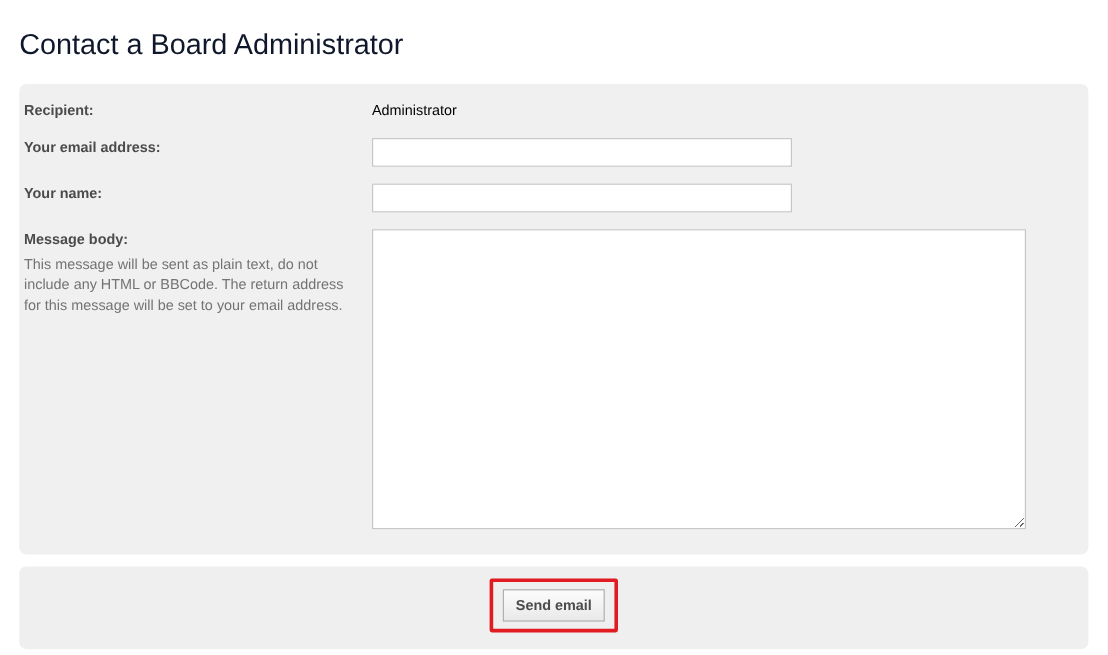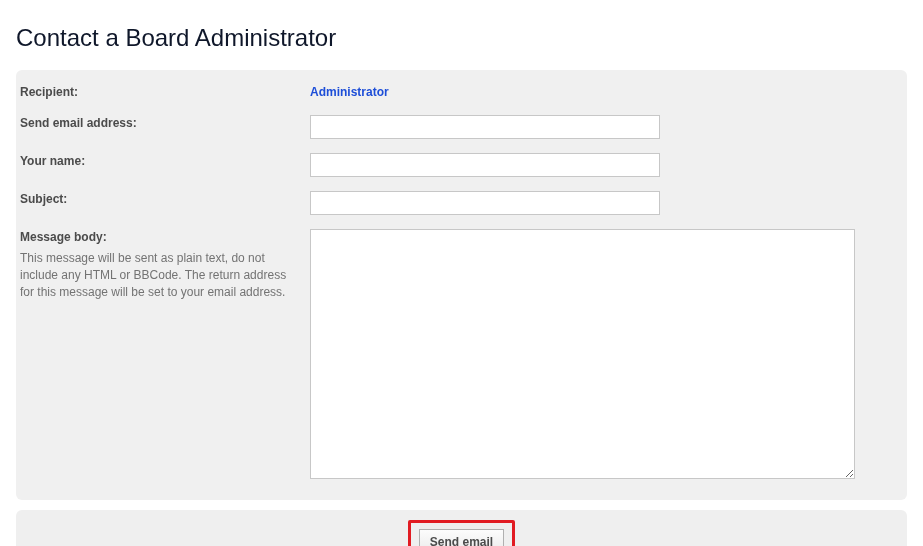--- a/index.html
+++ b/index.html
@@ -41,22 +41,22 @@
       font-size: 12px;
       font-weight: bold;
       line-height: 1.4;
       flex-shrink: 0;
     }
     dd {
       margin: 0;
       flex: 1;
     }
     .static-val {
-      color: #1d4ed8;
-      font-weight: bold;
+      color: #000000;
+      font-weight: normal;
       font-size: 12px;
       line-height: 1.4;
     }
     .hint {
       display: block;
       font-weight: normal;
       color: #737373;
       font-size: 12px;
       margin-top: 4px;
       line-height: 1.45;
@@ -109,39 +109,33 @@
 
 <div class="panel">
   <fieldset>
 
     <dl>
       <dt>Recipient:</dt>
       <dd class="static-val">Administrator</dd>
     </dl>
 
     <dl>
-      <dt>Send email address:</dt>
+      <dt>Your email address:</dt>
       <dd>
         <input type="text" class="inputbox" value="" style="">
       </dd>
     </dl>
 
     <dl>
       <dt>Your name:</dt>
       <dd>
         <input type="text" class="inputbox" value="" style="">
       </dd>
     </dl>
 
-    <dl>
-      <dt>Subject:</dt>
-      <dd>
-        <input type="text" class="inputbox" value="" style="">
-      </dd>
-    </dl>
 
     <dl>
       <dt>
         <span>Message body:</span>
         <span class="hint">This message will be sent as plain text, do not include any HTML or BBCode. The return address for this message will be set to your email address.</span>
       </dt>
       <dd>
         <textarea class="inputbox" style=""></textarea>
       </dd>
     </dl>

